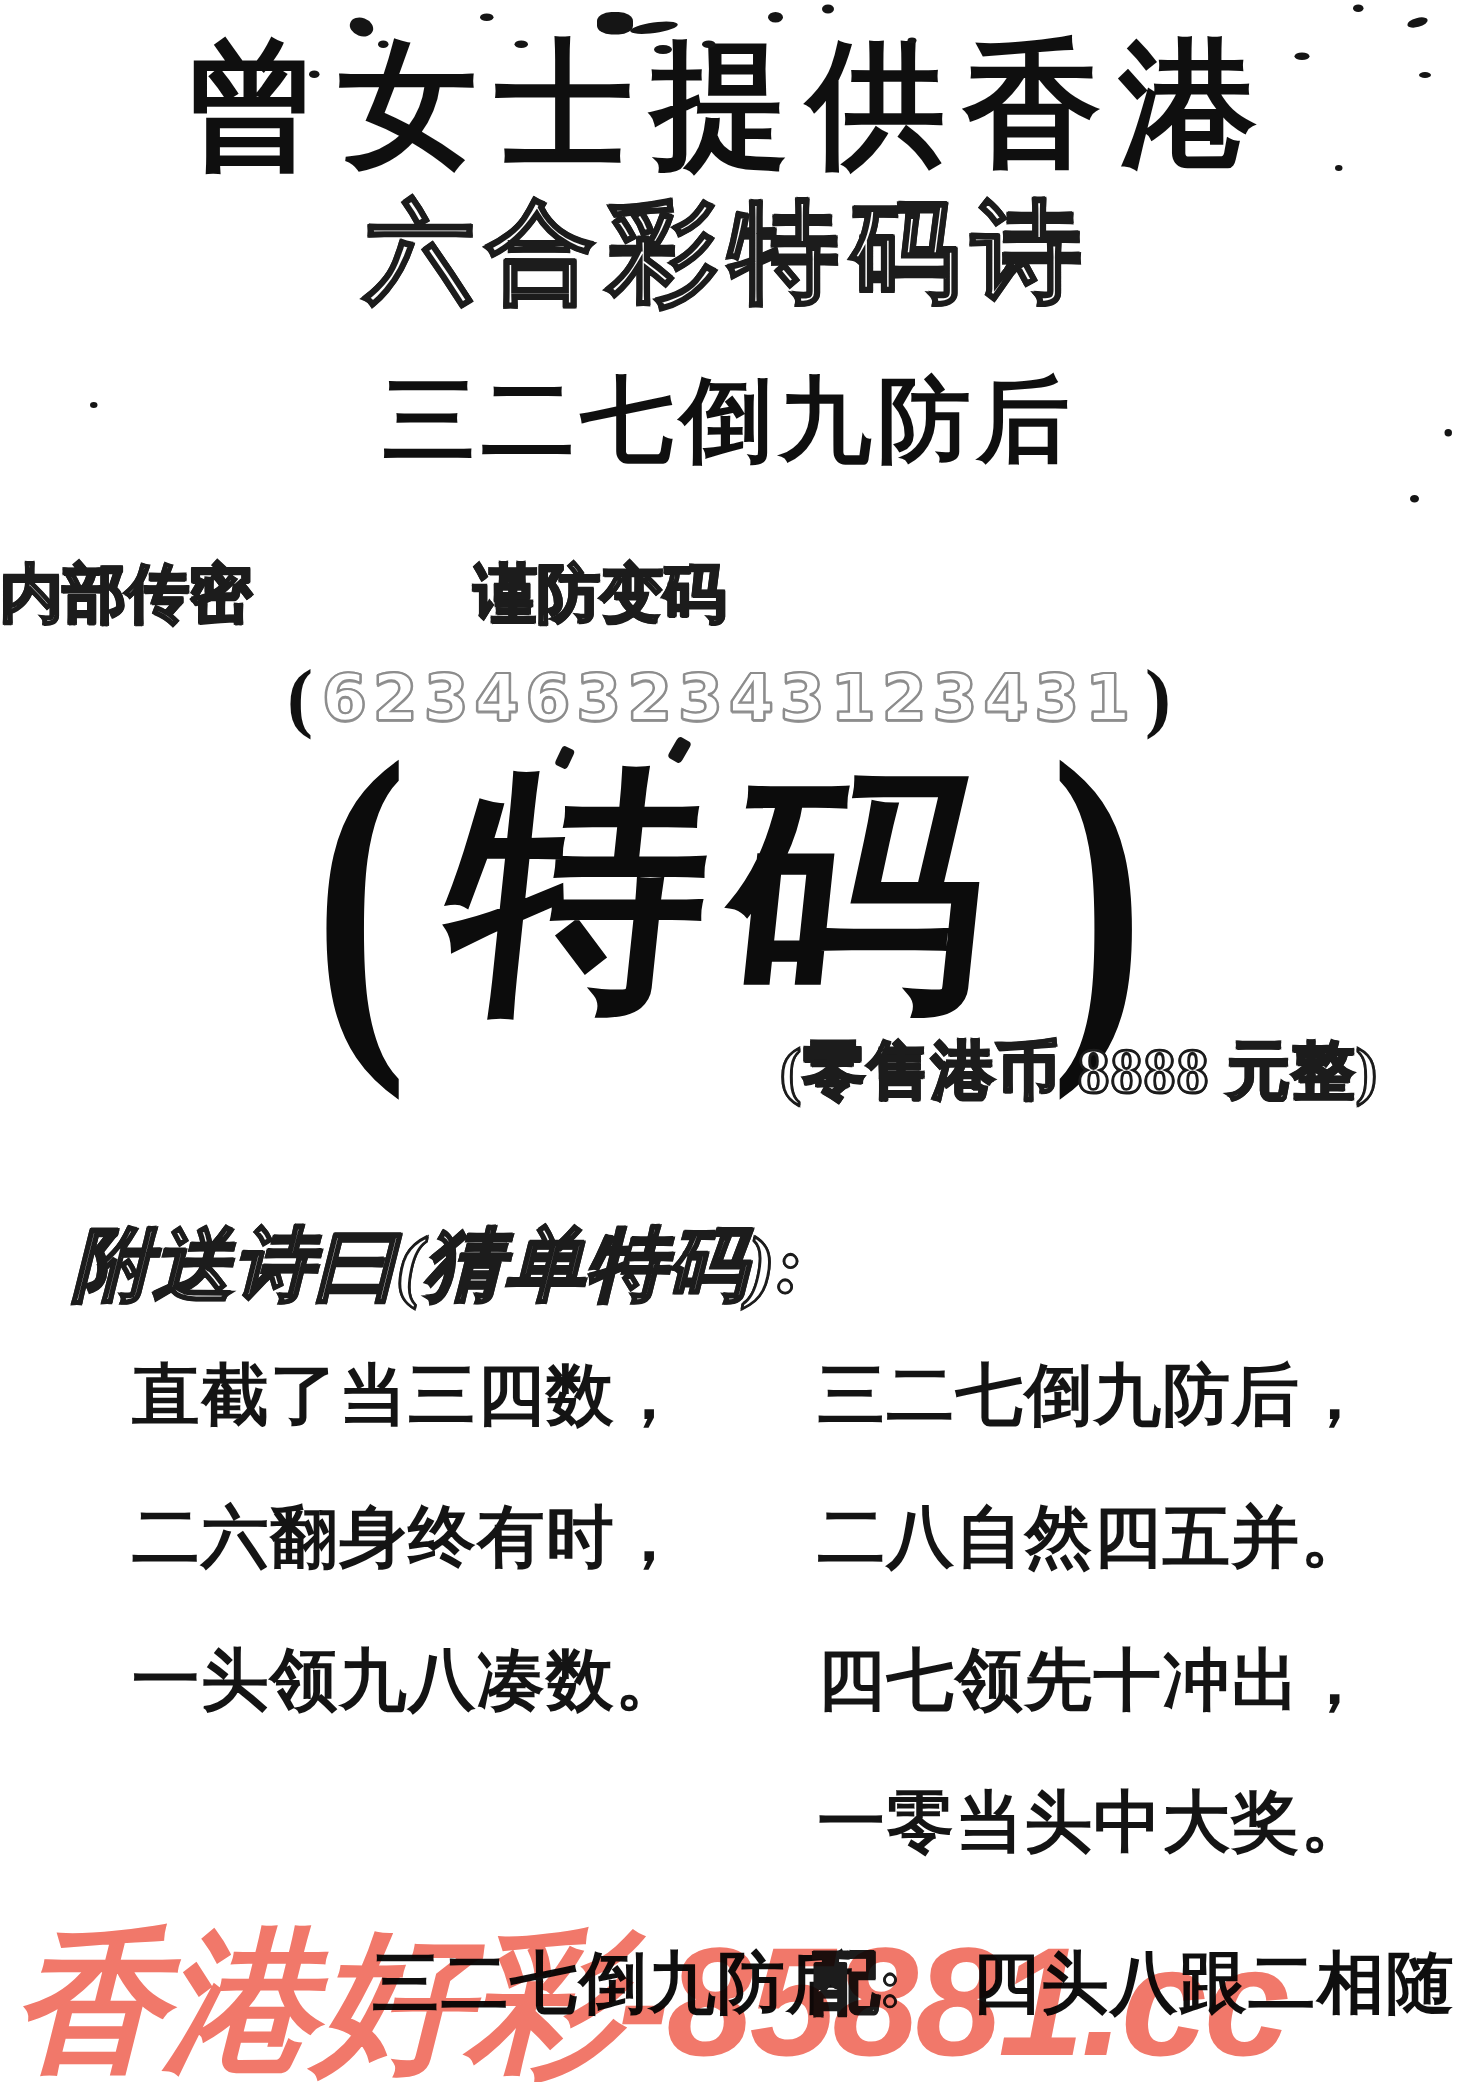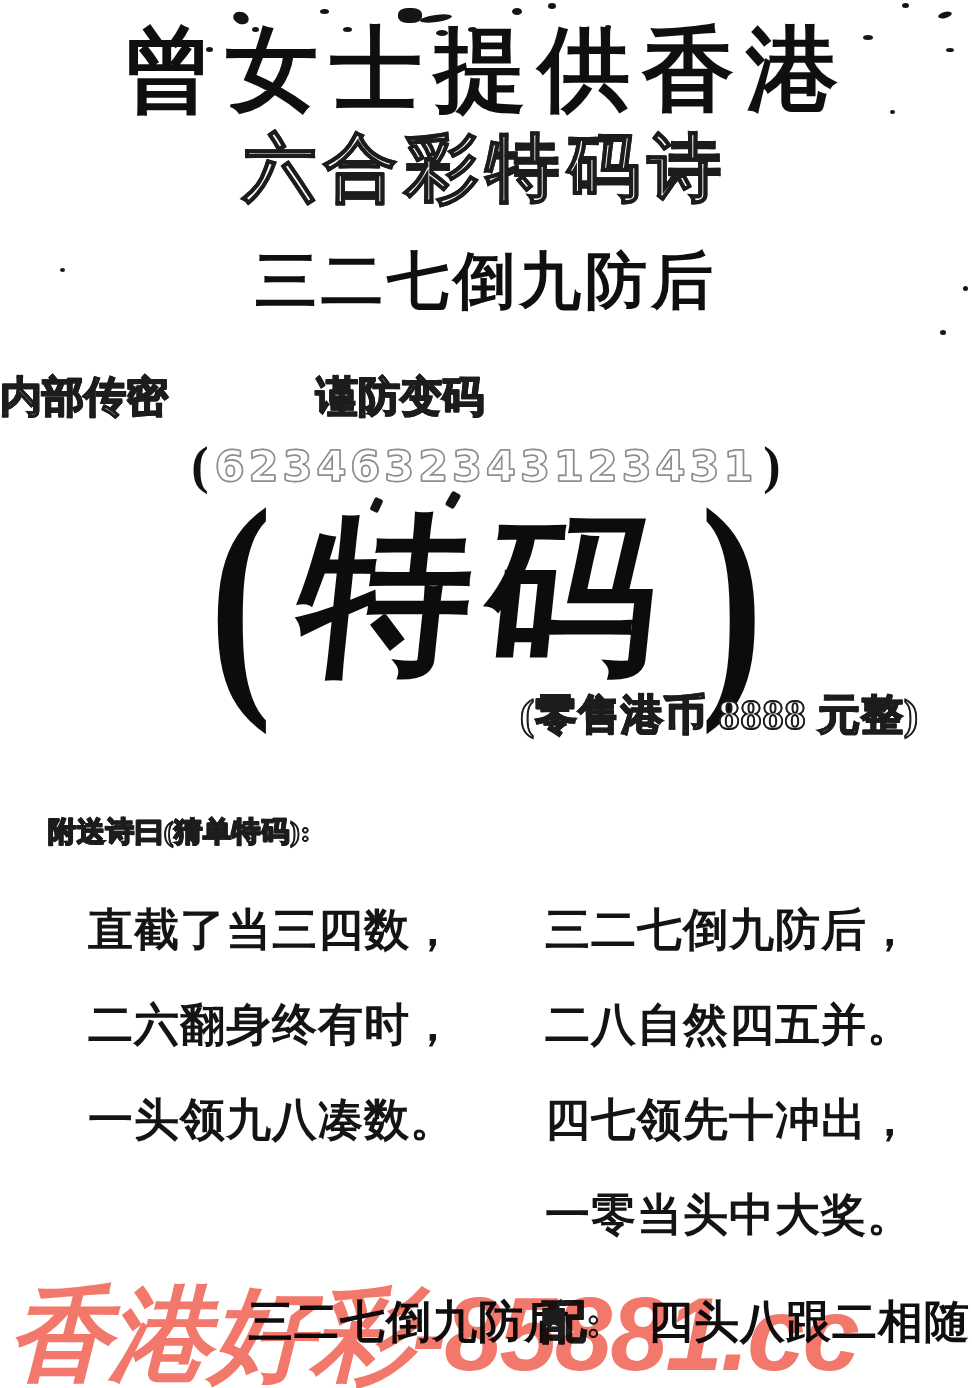--- a/index.html
+++ b/index.html
@@ -46,21 +46,21 @@
   .special-row { top:492px; display:flex; justify-content:center; align-items:center;
                  width:100%; height:210px; line-height:1; }
   .special-row .bigparen { font-size:250px; font-weight:bold; color:#0c0c0c;
                            transform:scaleX(0.75); line-height:0.8; }
   .special-row .bigtext { font-size:172px; font-weight:bold; color:#0c0c0c;
                           letter-spacing:14px; transform:skewX(-6deg);
                           margin:0 18px; line-height:1; }
 
   .price { top:694px; left:520px; font-size:42px; letter-spacing:1px; line-height:1;text-align:right; }
 
-  .poem-intro { top:818px; left:48px; font-size:28px; letter-spacing:1px; line-height:1; }
+  .poem-intro { top:818px; left:48px; font-size:53px; letter-spacing:1px; line-height:1;font-style:italic; }
 
   .poem-col { top:902px; width:400px; }
   .poem-col.left  { left:88px;  }
   .poem-col.right { left:545px; }
   .poem-col p { margin:4px 0 47px 0; font-size:45px; line-height:48px;
                 letter-spacing:1px; font-weight:bold; color:#141414; white-space:nowrap; }
 
   .bottom-row { top:1300px; left:0; width:100%; height:70px; font-size:45px; line-height:1; }
   .bottom-row .seg { position:absolute; white-space:nowrap; }
   .seg-zodiac-label { left:103px; }

